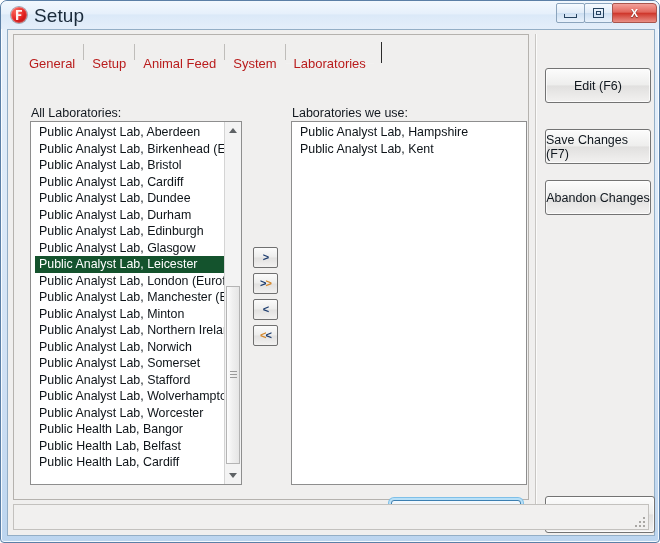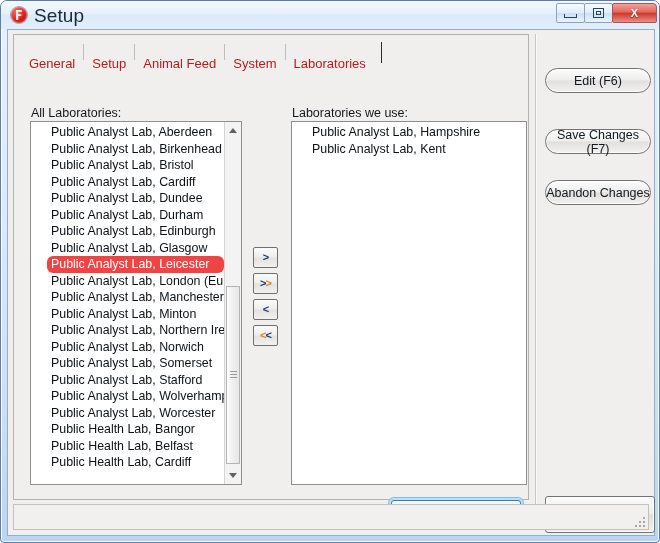--- a/index.html
+++ b/index.html
@@ -174,38 +174,37 @@
   #list-all {
     left: 16px; top: 86px;
     width: 212px; height: 364px;
   }
   #list-use {
     left: 277px; top: 86px;
     width: 236px; height: 364px;
   }
   .list-items {
     position: absolute;
-    left: 16px; top: 0;
+    left: 4px; top: 0;
     right: 17px;
     padding: 2px 0 0 0;
   }
   #list-use .list-items { right: 0; }
   .list-item {
     height: 16.5px;
     line-height: 16.5px;
     padding-left: 4px;
     font-size: 12.4px;
     color: #0d1318;
     white-space: nowrap;
     overflow: hidden;
   }
   .list-item.selected {
-    background: #ef4444;
+    background: #14532d;
     color: #ffffff;
-    border-radius: 6px;
   }
 
   
   .sbar {
     position: absolute;
     right: 0; top: 0;
     width: 17px; height: 100%;
     box-sizing: border-box;
     border-left: 1px solid #d4d4d4;
     background: #f3f3f3;
@@ -285,30 +284,29 @@
   .side-divider {
     position: absolute;
     left: 527px; top: 4px;
     width: 1px; height: 496px;
     background: #c8c6c3;
     box-shadow: 1px 0 0 #fbfbfa;
   }
   .side-btn {
     position: absolute;
     left: 537px;
-    width: 106px; height: 25px;
+    width: 106px; height: 35px;
     box-sizing: border-box;
     border: 1px solid #737373;
-    border-radius: 13px;
+    border-radius: 3px;
     background: linear-gradient(to bottom, #fcfcfc 0%, #eeeeed 47%, #e1e0df 52%, #f2f1f0 100%);
     font-size: 12.5px;
     color: #11181f;
     display: flex; align-items: center; justify-content: center;
     box-shadow: inset 0 0 0 1px rgba(255,255,255,0.75);
-    text-align: center;
   }
   #btn-edit   { top: 38px; }
   #btn-save   { top: 99px; }
   #btn-abandon{ top: 150px; }
   #btn-close {
     position: absolute;
     left: 537px; top: 466px;
     width: 110px; height: 37px;
     box-sizing: border-box;
     border: 1px solid #737373;

